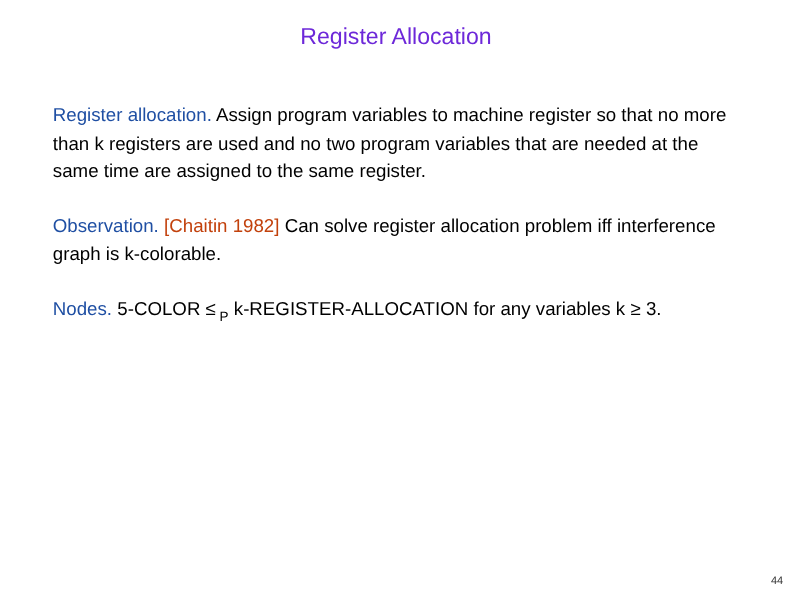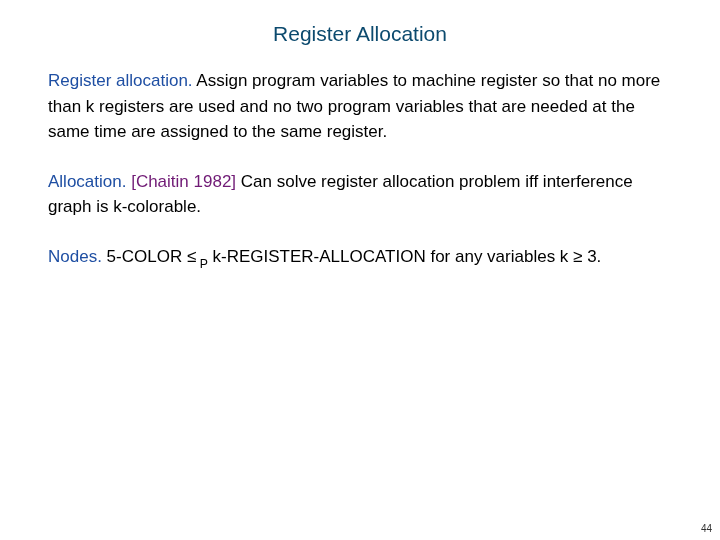--- a/index.html
+++ b/index.html
@@ -18,41 +18,41 @@
     height: 540px;
     position: relative;
     box-sizing: border-box;
   }
   .title {
     position: absolute;
     top: 22px;
     left: 0;
     width: 100%;
     text-align: center;
-    color: #0c4a6e;
+    color: #6d28d9;
     font-size: 21px;
     font-weight: normal;
   }
   .body {
     position: absolute;
-    top: 68px;
+    top: 92px;
     left: 48px;
     right: 48px;
     font-size: 17px;
     line-height: 1.5;
     color: #000;
   }
   .para {
     margin-bottom: 24px;
   }
   .lead {
     color: #1f4fa3;
   }
   .cite {
-    color: #701a75;
+    color: #c2410c;
   }
   .sub {
     font-size: 0.72em;
     vertical-align: sub;
     position: relative;
     top: 0.15em;
   }
   .page-number {
     position: absolute;
     bottom: 6px;
@@ -70,21 +70,21 @@
   <div class="title">Register Allocation</div>
 
   <div class="body">
 
     <div class="para">
       <span class="lead">Register allocation.</span><span>  Assign program variables to machine register so that no more than k registers are used and no two program variables that are needed at the same time are assigned to the same register.</span>
     </div>
 
 
     <div class="para">
-      <span class="lead">Allocation.</span><span class="cite">  [Chaitin 1982]</span><span>  Can solve register allocation problem iff interference graph is k-colorable.</span>
+      <span class="lead">Observation.</span><span class="cite">  [Chaitin 1982]</span><span>  Can solve register allocation problem iff interference graph is k-colorable.</span>
     </div>
 
     <div class="para">
       <span class="lead">Nodes.</span><span>  5-COLOR </span><span>≤</span><span class="sub"> P</span><span> k-REGISTER-ALLOCATION for any variables k </span><span>≥</span><span> 3.</span>
     </div>
 
   </div>
 
   <div class="page-number">44</div>
 </div>

